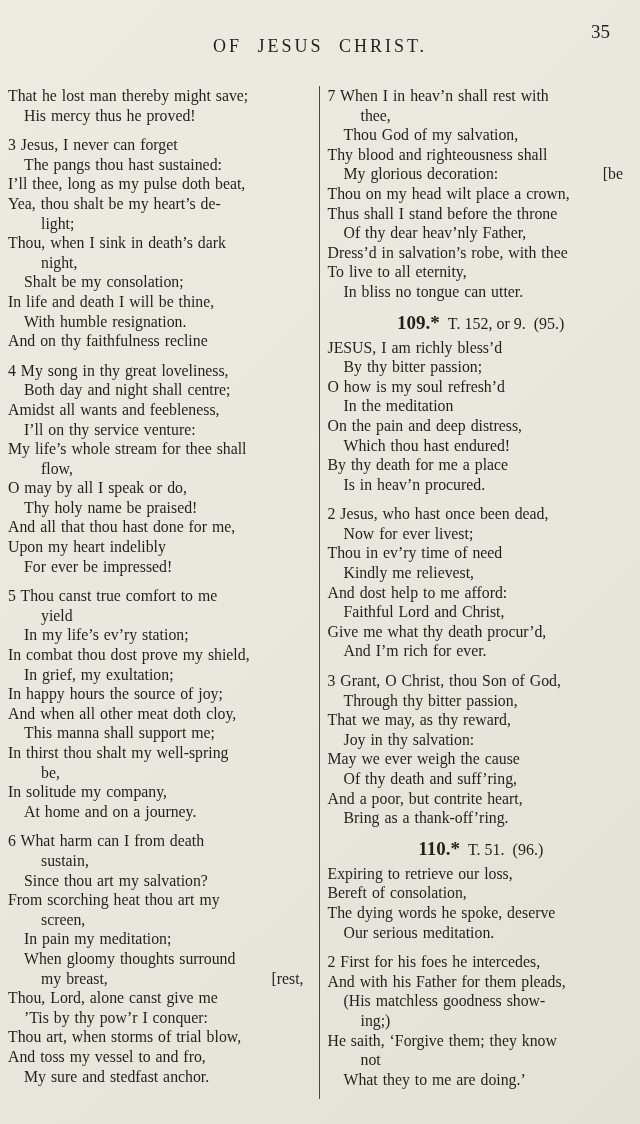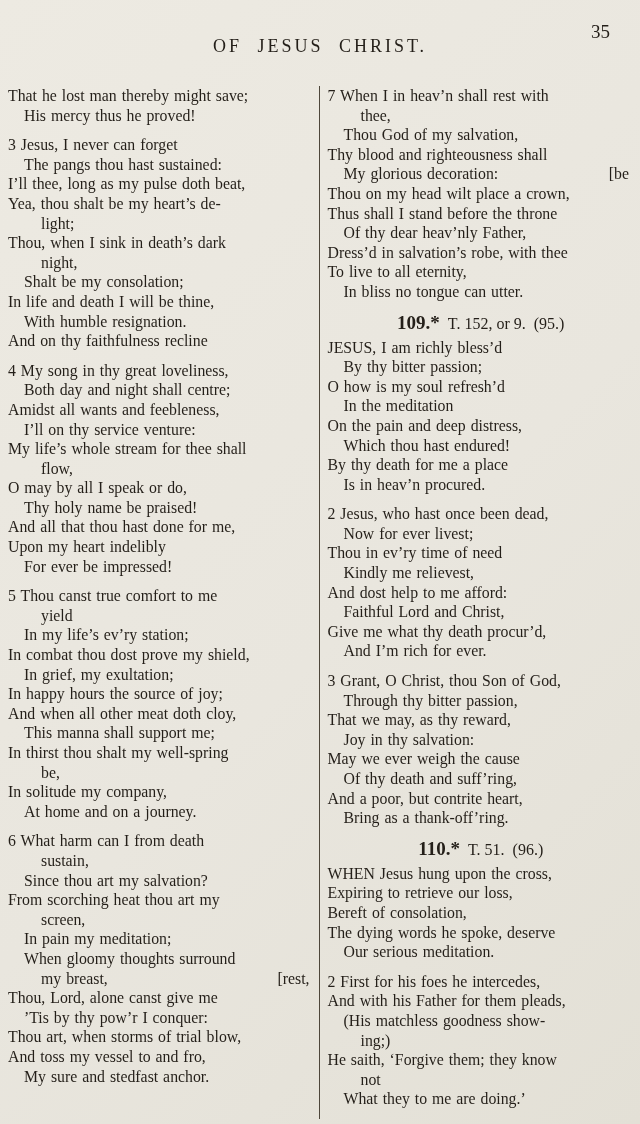--- a/index.html
+++ b/index.html
@@ -46,21 +46,21 @@
   }
   .line {
     font-size: 15.8px;
     line-height: 19.6px;
     white-space: nowrap;
     position: relative;
     word-spacing: 1px;
   }
   .indent-1 { padding-left: 16px; }
   .indent-2 { padding-left: 33px; }
-  .catchword { position: absolute; right: 5px; }
+  .catchword { position: absolute; right: 11px; }
   .stanza { margin-bottom: 10px; }
   .hymn-heading { text-align: center; margin: 6px 0 4px; }
   .hymn-num  { font-weight: bold; font-size: 19px; }
   .hymn-meta { font-size: 16px; }
 </style>
 </head>
 <body>
 
 <div class="page">
   <div class="header">
@@ -170,21 +170,20 @@
           <div class="line indent-1"><span>Through thy bitter passion,</span></div>
           <div class="line indent-0"><span>That we may, as thy reward,</span></div>
           <div class="line indent-1"><span>Joy in thy salvation:</span></div>
           <div class="line indent-0"><span>May we ever weigh the cause</span></div>
           <div class="line indent-1"><span>Of thy death and suff’ring,</span></div>
           <div class="line indent-0"><span>And a poor, but contrite heart,</span></div>
           <div class="line indent-1"><span>Bring as a thank-off’ring.</span></div>
         </div>
         <div class="hymn-heading"><span class="hymn-num">110.*</span><span class="hymn-meta"> T. 51. (96.)</span></div>
         <div class="stanza">
-          <div class="line indent-0"><span>WHEN Jesus hung upon the cross,</span></div>
           <div class="line indent-0"><span>Expiring to retrieve our loss,</span></div>
           <div class="line indent-0"><span>Bereft of consolation,</span></div>
           <div class="line indent-0"><span>The dying words he spoke, deserve</span></div>
           <div class="line indent-1"><span>Our serious meditation.</span></div>
         </div>
         <div class="stanza">
           <div class="line indent-0"><span>2 First for his foes he intercedes,</span></div>
           <div class="line indent-0"><span>And with his Father for them pleads,</span></div>
           <div class="line indent-1"><span>(His matchless goodness show-</span></div>
           <div class="line indent-2"><span>ing;)</span></div>

